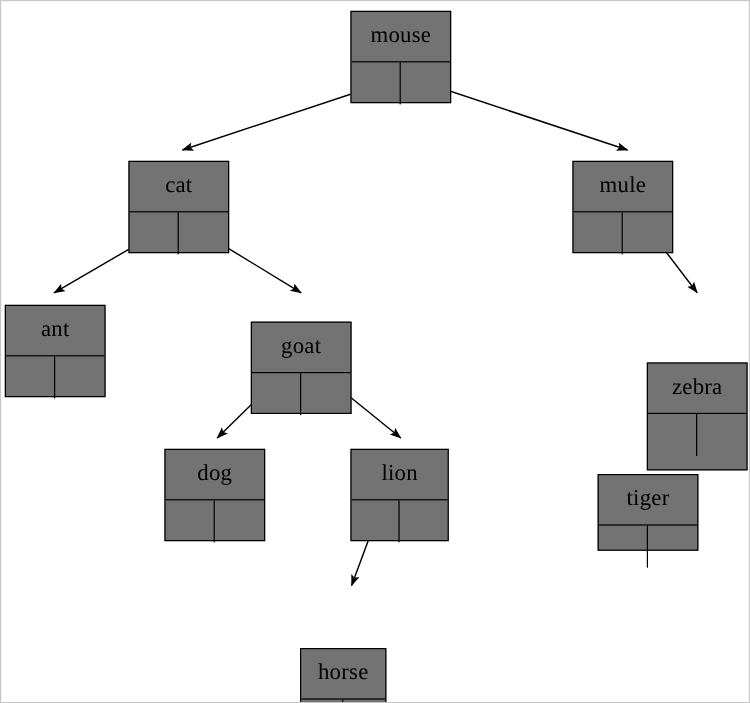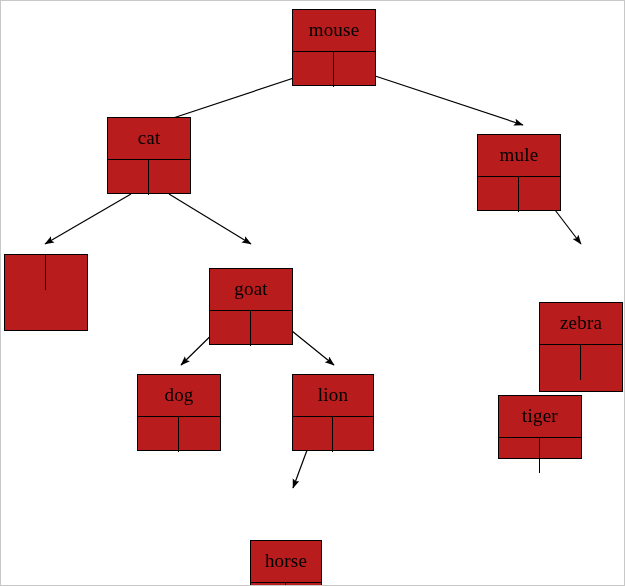--- a/index.html
+++ b/index.html
@@ -22,21 +22,21 @@
     left: 0;
     top: 0;
     width: 625px;
     height: 586px;
     pointer-events: none;
   }
   .node {
     position: absolute;
     box-sizing: border-box;
     border: 1.4px solid #000000;
-    background: #b91c1c;
+    background: #737373;
     z-index: 2;
   }
   .node-label {
     box-sizing: border-box;
     width: 100%;
     display: flex;
     align-items: center;
     justify-content: center;
     border-bottom: 1.4px solid #000000;
     font-size: 19px;
@@ -83,35 +83,36 @@
   </svg>
 
   <div id="nodes-group">
       <div class="node" style="left: 291px; top: 8px; width: 84px; height: 77px;">
         <div class="node-label" style="height: 42px;">mouse</div>
         <div class="node-ptrs" style="height: 35px;">
           <div class="ptr-cell left"></div>
           <div class="ptr-cell right"></div>
         </div>
       </div>
-      <div class="node" style="left: 106px; top: 116px; width: 84px; height: 77px;">
+      <div class="node" style="left: 106px; top: 133px; width: 84px; height: 77px;">
         <div class="node-label" style="height: 42px;">cat</div>
         <div class="node-ptrs" style="height: 35px;">
           <div class="ptr-cell left"></div>
           <div class="ptr-cell right"></div>
         </div>
       </div>
       <div class="node" style="left: 476px; top: 133px; width: 84px; height: 77px; text-align: center;">
         <div class="node-label" style="height: 42px;">mule</div>
         <div class="node-ptrs" style="height: 35px;">
           <div class="ptr-cell left"></div>
           <div class="ptr-cell right"></div>
         </div>
       </div>
       <div class="node" style="left: 3px; top: 253px; width: 84px; height: 77px;">
+        <div class="node-label" style="height: 42px;">ant</div>
         <div class="node-ptrs" style="height: 35px;">
           <div class="ptr-cell left"></div>
           <div class="ptr-cell right"></div>
         </div>
       </div>
       <div class="node" style="left: 208px; top: 267px; width: 84px; height: 77px;">
         <div class="node-label" style="height: 42px;">goat</div>
         <div class="node-ptrs" style="height: 35px;">
           <div class="ptr-cell left"></div>
           <div class="ptr-cell right"></div>

